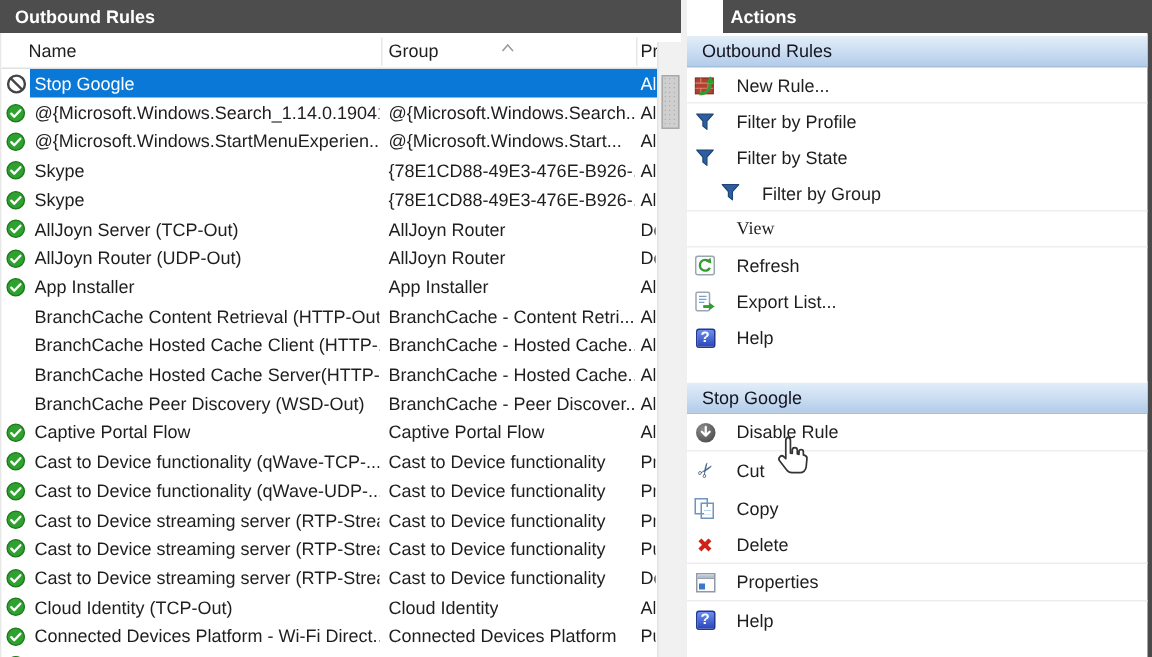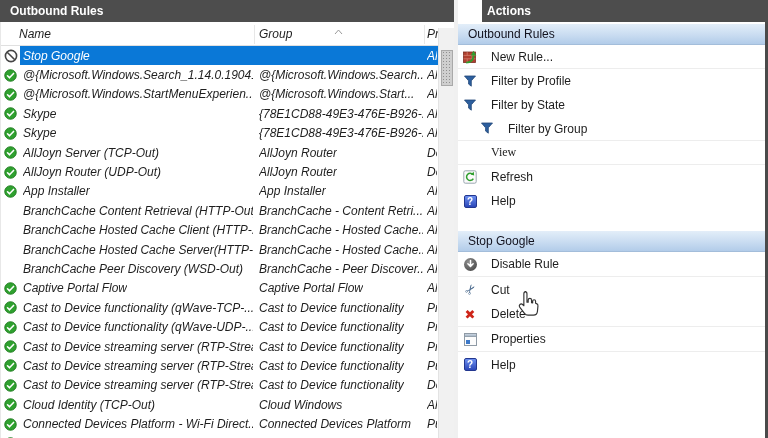--- a/index.html
+++ b/index.html
@@ -8,21 +8,21 @@
   .stage{position:relative;width:768px;height:438px;background:#fff;}
 
   
   .titlebar{position:absolute;top:0;height:22px;background:#4d4d4d;color:#fff;
     font-size:12px;font-weight:bold;line-height:22px;}
   .titlebar.left{left:0;width:454px;padding-left:10px;}
   .titlebar.right{left:458px;width:310px;padding-left:5px;margin-left:24px;}
   .panel-gap{position:absolute;top:0;left:454px;width:4px;height:438px;background:#f0f0f0;}
 
   
-  .rules-panel{position:absolute;top:22px;left:0;width:454px;height:416px;background:#fff;border-left:1px solid #e8e8e8;font-style:italic;}
+  .rules-panel{position:absolute;top:22px;left:0;width:454px;height:416px;background:#fff;border-left:1px solid #e8e8e8;}
   .colheader{position:absolute;top:1px;left:0;width:437px;height:23px;background:#fff;
     border-bottom:1px solid #e0e0e0;font-size:12px;color:#1e1e1e;}
   .colheader .col{position:absolute;top:4px;white-space:nowrap;overflow:hidden;}
   .col-name{left:18px;}
   .col-group{left:258px;}
   .col-profile{left:426px;width:11px;}
   .colsep{position:absolute;top:2px;height:19px;width:1px;background:#e7e7e7;}
   .sort-caret{position:absolute;left:333px;top:1px;}
 
   .rows{position:absolute;top:24px;left:0;width:437px;height:392px;overflow:hidden;}
@@ -340,21 +340,21 @@
           <div class="icell">
             <span class="ic">
               <svg width="13" height="13" viewBox="0 0 14 14">
                 <circle cx="7" cy="7" r="6.2" fill="#2fa12f" stroke="#1c7a1c" stroke-width="1"></circle>
                 <path d="M3.8 7.3l2.1 2.2 4.4-4.7" fill="none" stroke="#fff" stroke-width="1.7" stroke-linecap="round" stroke-linejoin="round"></path>
               </svg>
             </span>
           </div>
           <div class="content">
             <span class="cell name">Cloud Identity (TCP-Out)</span>
-            <span class="cell group">Cloud Windows</span>
+            <span class="cell group">Cloud Identity</span>
             <span class="cell profile">All</span>
           </div>
         </div>
         <div class="rrow">
           <div class="icell">
             <span class="ic">
               <svg width="13" height="13" viewBox="0 0 14 14">
                 <circle cx="7" cy="7" r="6.2" fill="#2fa12f" stroke="#1c7a1c" stroke-width="1"></circle>
                 <path d="M3.8 7.3l2.1 2.2 4.4-4.7" fill="none" stroke="#fff" stroke-width="1.7" stroke-linecap="round" stroke-linejoin="round"></path>
               </svg>
@@ -445,20 +445,33 @@
               <rect x="0.8" y="0.8" width="12.4" height="12.4" rx="1.5" fill="#fbfbfb" stroke="#9aa7b0" stroke-width="1"></rect>
               <path d="M10.3 8.6a3.6 3.6 0 1 1-.4-4.1" fill="none" stroke="#2f9e2f" stroke-width="1.5"></path>
               <polygon points="10.7,1.8 11.2,5.6 7.6,4.4" fill="#2f9e2f"></polygon>
             </svg>
           </span>
         </span>
         <span class="albl">Refresh</span>
       </div>
       <div class="action-item" style="height: 24px;">
         <span class="aicon">
+          <span class="ic">
+            <svg width="14" height="14" viewBox="0 0 14 14">
+              <rect x="1" y="0.8" width="9" height="12.4" rx="1" fill="#fff" stroke="#9aa7b0" stroke-width="1"></rect>
+              <path d="M3 3.6h5M3 5.6h5M3 7.6h3.6" stroke="#7aa0c8" stroke-width="0.9"></path>
+              <rect x="5.8" y="9.4" width="4.4" height="1.9" fill="#2f9e2f"></rect>
+              <polygon points="9.8,7.7 13.4,10.3 9.8,12.9" fill="#2f9e2f"></polygon>
+            </svg>
+          </span>
+        </span>
+        <span class="albl">Export List...</span>
+      </div>
+      <div class="action-item" style="height: 24px;">
+        <span class="aicon">
           <span class="ic ic-help">?</span>
         </span>
         <span class="albl">Help</span>
       </div>
       <div class="spacer"></div>
       <div class="section-header">Stop Google</div>
       <div class="action-item sep" style="height: 25px;">
         <span class="aicon">
           <span class="ic ic-disable">
             <svg width="13" height="13" viewBox="0 0 13 13">
@@ -466,20 +479,29 @@
             </svg>
           </span>
         </span>
         <span class="albl">Disable Rule</span>
       </div>
       <div class="action-item" style="height: 25px;">
         <span class="aicon">
           <span class="ic ic-cut">✂</span>
         </span>
         <span class="albl">Cut</span>
+      </div>
+      <div class="action-item" style="height: 25px;">
+        <span class="aicon">
+          <span class="ic ic-copy">
+            <span class="pg b"></span>
+            <span class="pg f"></span>
+          </span>
+        </span>
+        <span class="albl">Copy</span>
       </div>
       <div class="action-item sep" style="height: 25px;">
         <span class="aicon">
           <span class="ic ic-del">✖</span>
         </span>
         <span class="albl">Delete</span>
       </div>
       <div class="action-item sep" style="height: 25px;">
         <span class="aicon">
           <span class="ic ic-props">

